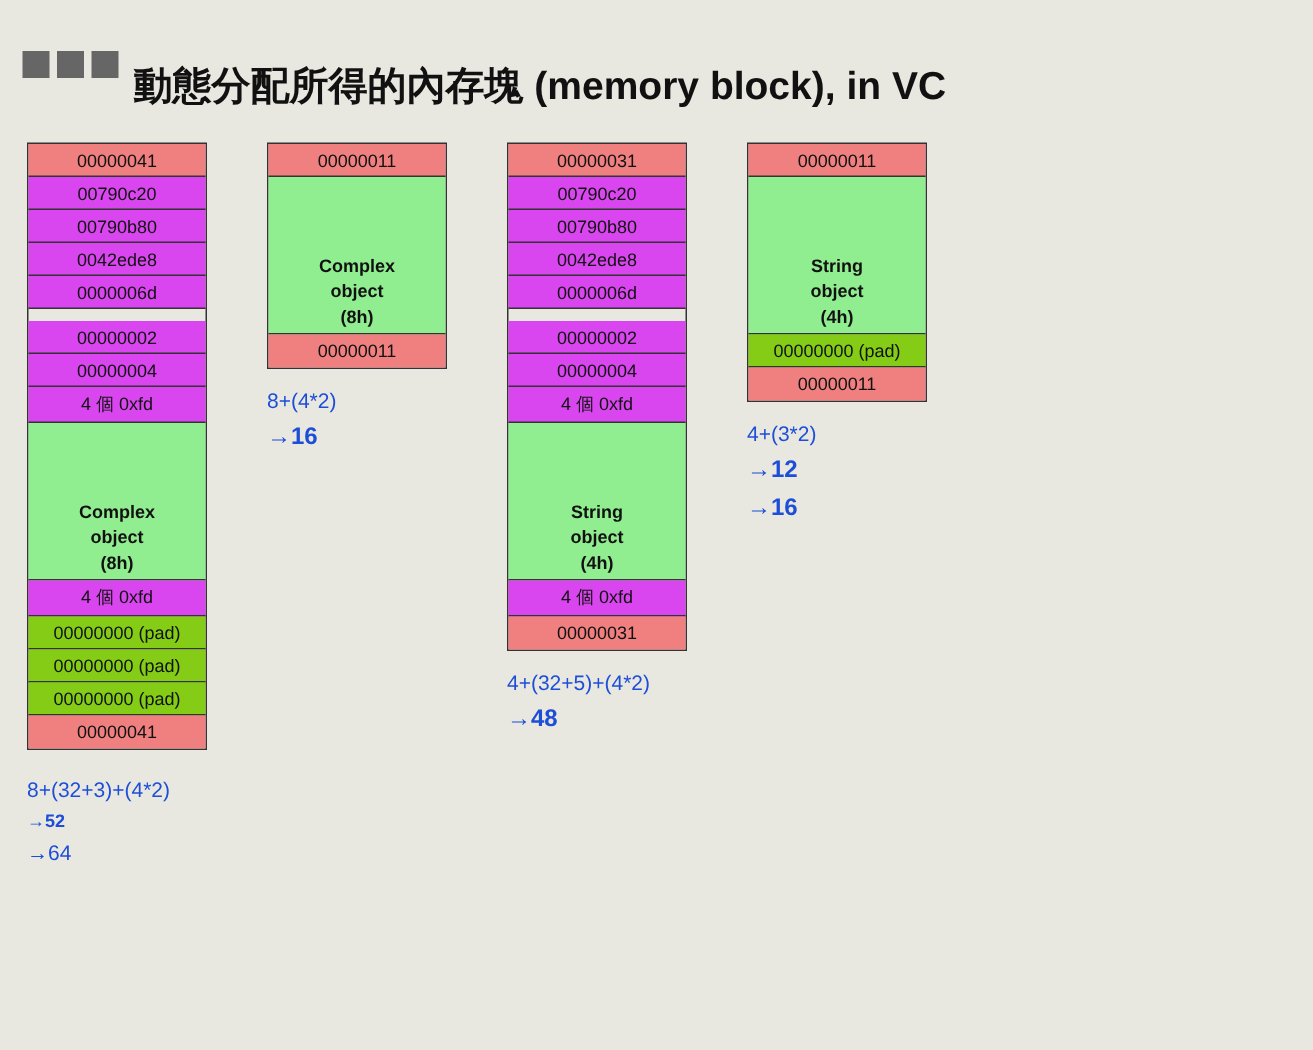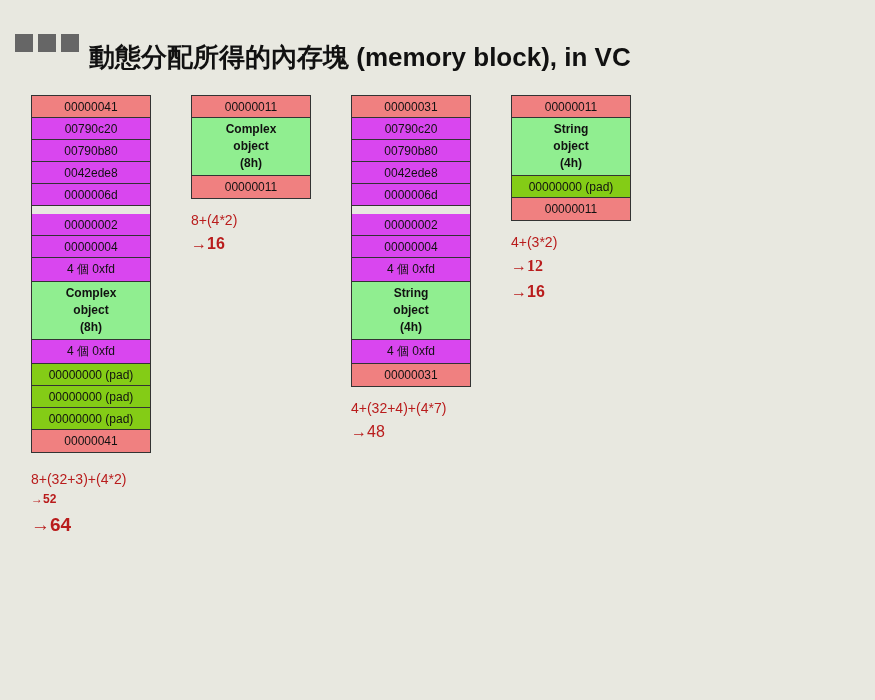--- a/index.html
+++ b/index.html
@@ -28,21 +28,21 @@
     }
     .title-text {
       font-size: 26px;
       font-weight: bold;
       color: #111;
       font-family: Arial, 'Microsoft YaHei', sans-serif;
       margin-top: 30px;
     }
     .main-content {
       display: flex;
-      padding: 10px 31px;
+      padding: 10px 18px;
       gap: 40px;
       align-items: flex-start;
     }
     
     .mem-column {
       display: flex;
       flex-direction: column;
       align-items: center;
     }
     .mem-block {
@@ -64,21 +64,21 @@
     .mem-block .cell:last-child {
       border-bottom: none;
     }
     .cell-pink { background: #f08080; color: #111; }
     .cell-white { background: #d946ef; color: #111; }
     .cell-green { background: #90ee90; color: #111; font-weight: bold; }
     .cell-green2 { background: #84cc16; color: #111; }
     .formula {
       margin-top: 10px;
       font-size: 14px;
-      color: #b91c1c;
+      color: #1d4ed8;
       line-height: 1.6;
       align-self: flex-start;
     }
   </style>
 </head>
 <body>
 
 <div class="title-bar">
   <div class="window-controls">
     <div class="win-btn"></div>
@@ -107,21 +107,21 @@
         </div>
         <div class="cell cell-white">4 個 0xfd</div>
         <div class="cell cell-green2">00000000 (pad)</div>
         <div class="cell cell-green2">00000000 (pad)</div>
         <div class="cell cell-green2">00000000 (pad)</div>
         <div class="cell cell-pink">00000041</div>
       </div>
       <div class="formula" style="margin-top: 15px;">
         <div>8+(32+3)+(4*2)</div>
         <div style="font-weight: bold; font-size: 12px;">→52</div>
-        <div style="font-weight: bold; font-size: 19px;">→64</div>
+        <div style="font-weight: normal; font-size: 14px;">→64</div>
       </div>
     </div>
     <div class="mem-column">
       <div class="mem-block">
         <div class="cell cell-pink">00000011</div>
         <div class="cell cell-green" style="min-height: 58px; flex-direction: column; line-height: 1.4;">
           <span style="font-weight: bold;">Complex</span>
           <span>object</span>
           <span>(8h)</span>
         </div>
@@ -145,44 +145,45 @@
         <div class="cell cell-white">4 個 0xfd</div>
         <div class="cell cell-green" style="min-height: 58px; flex-direction: column; line-height: 1.4;">
           <span style="font-weight: bold;">String</span>
           <span>object</span>
           <span>(4h)</span>
         </div>
         <div class="cell cell-white">4 個 0xfd</div>
         <div class="cell cell-pink">00000031</div>
       </div>
       <div class="formula">
-        <div>4+(32+4)+(4*7)</div>
-        <div style="font-weight: normal; font-size: 16px;">→48</div>
+        <div>4+(32+5)+(4*2)</div>
+        <div style="font-weight: bold; font-size: 16px;">→48</div>
       </div>
     </div>
     <div class="mem-column">
       <div class="mem-block">
         <div class="cell cell-pink">00000011</div>
         <div class="cell cell-green" style="min-height: 58px; flex-direction: column; line-height: 1.4;">
           <span style="font-weight: bold;">String</span>
           <span>object</span>
           <span>(4h)</span>
         </div>
         <div class="cell cell-green2">00000000 (pad)</div>
         <div class="cell cell-pink">00000011</div>
       </div>
       <div class="formula">
         <div>4+(3*2)</div>
-        <div style="font-weight: bold; font-size: 16px; font-family: Liberation Serif, serif;">→12</div>
+        <div style="font-weight: bold; font-size: 16px;">→12</div>
         <div style="font-weight: bold; font-size: 16px;">→16</div>
       </div>
     </div>
   </div>
 
 <style>
   
   #main-content > .mem-column:first-child {
     position: relative;
   }
   .cell-green span:first-child {
     font-weight: bold;
+    margin-top: 48px;
   }
 </style>
 
 </body></html>

